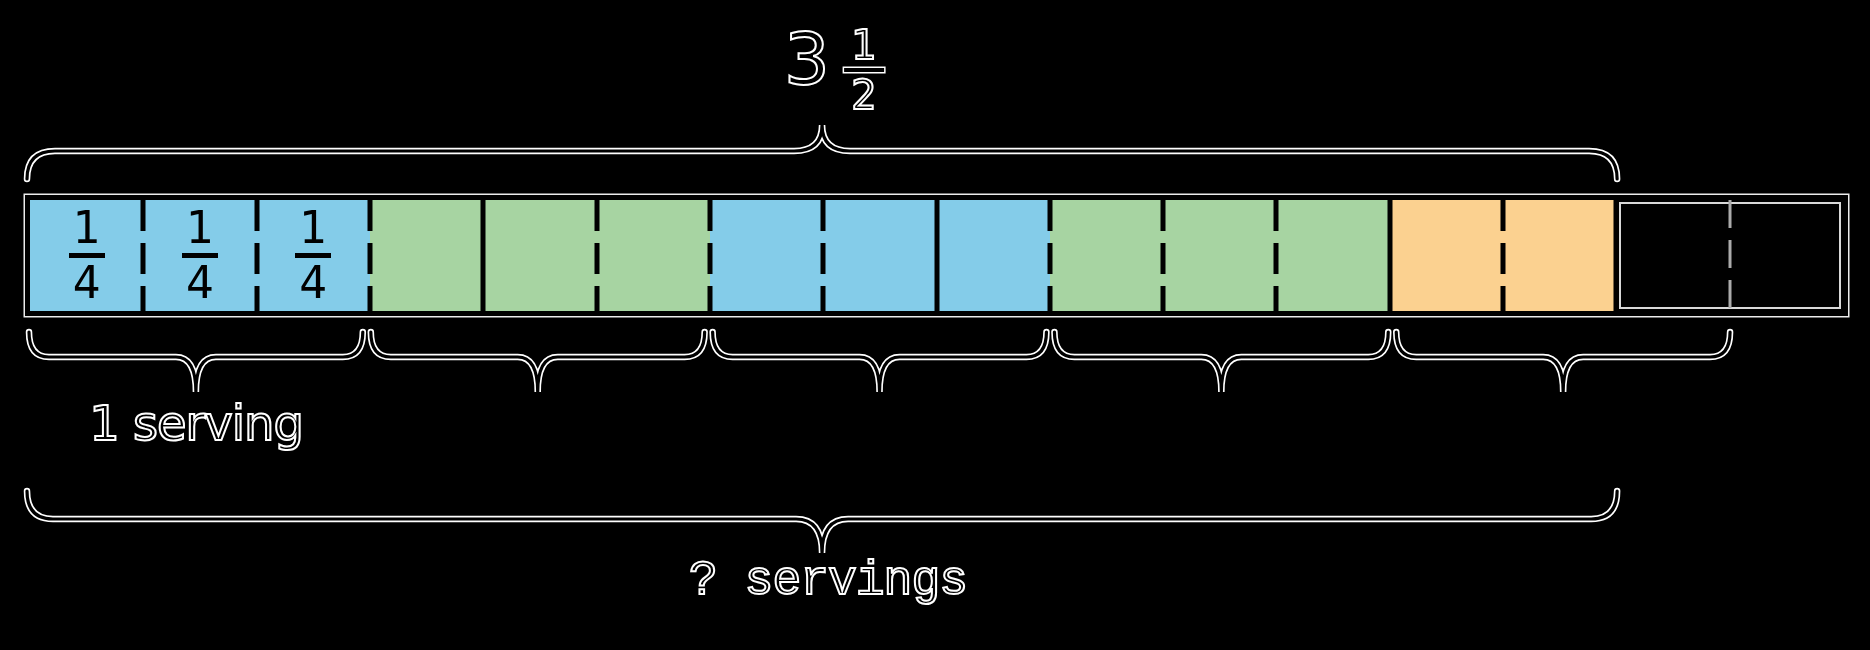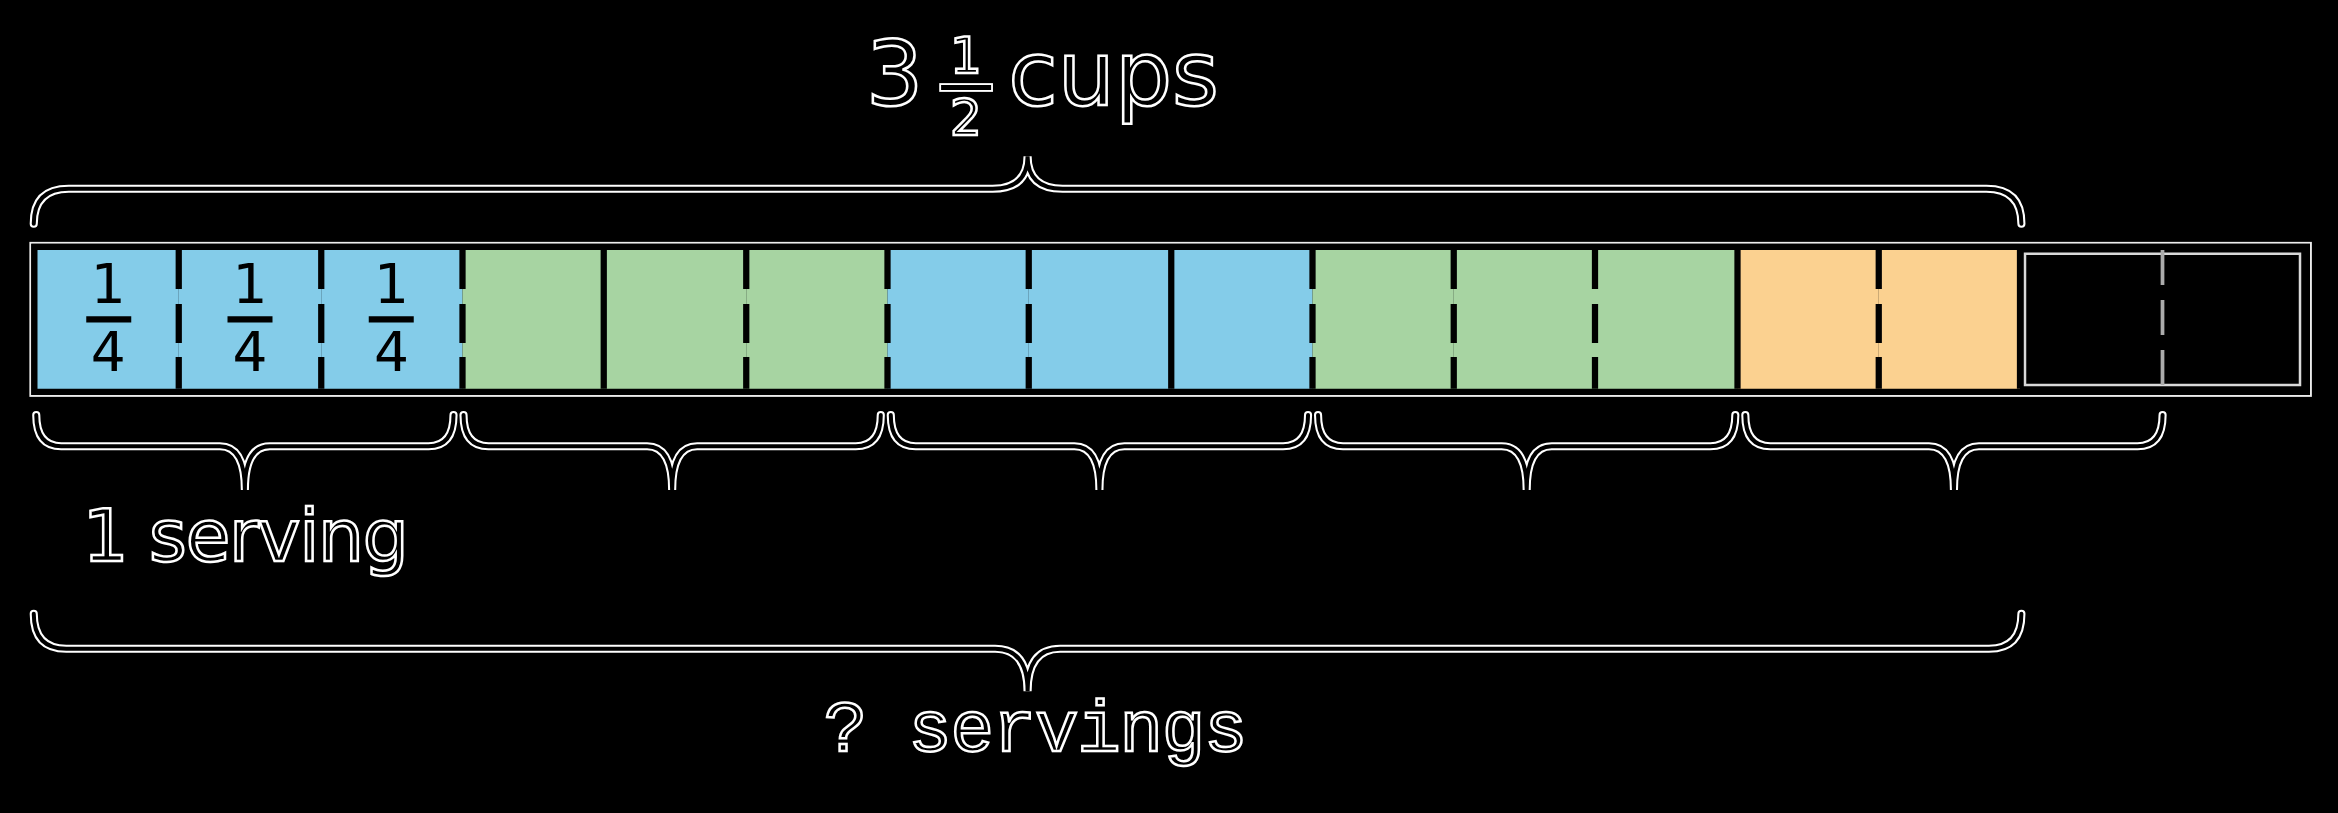--- a/index.html
+++ b/index.html
@@ -42,21 +42,21 @@
   .divider.dashed{background:repeating-linear-gradient(180deg,#000 0 31px,transparent 31px 43px);}
   .divider.light-dashed{width:3px;background:repeating-linear-gradient(180deg,#ababab 0 28px,transparent 28px 40px);}
   #empty-outline{
     position:absolute;left:calc(87.5% + 3px);top:2px;bottom:2px;right:2px;
     border:2px solid #d9d9d9;z-index:1;
   }
   
   #brace-layer{position:absolute;left:0;top:0;pointer-events:none;}
   
   .big-label{
-    position:absolute;font-size:58px;letter-spacing:-1px;white-space:nowrap;
+    position:absolute;font-size:48px;letter-spacing:-1px;white-space:nowrap;
     transform:translateX(-50%);line-height:1.15;
   }
   #serving-label{left:196px;top:396px;}
   #total-label{left:828px;top:554px;font-family:Liberation Mono, monospace;}
 </style>
 </head>
 <body>
 
 <div id="stage">
 
@@ -91,21 +91,20 @@
       </g>
     </svg>
 
   <div id="title" class="outlined">
     <span>3</span>
     <span class="frac">
       <span>1</span>
       <span class="fbar"></span>
       <span>2</span>
     </span>
-    <span>cups</span>
   </div>
 
   <div id="bar">
     <div id="bar-inner">
       <div id="bar-cells">
           <div class="cell" style="background: rgb(132, 204, 233);">
             <div class="cellfrac">
               <span>1</span>
               <span class="cellfbar"></span>
               <span>4</span>

